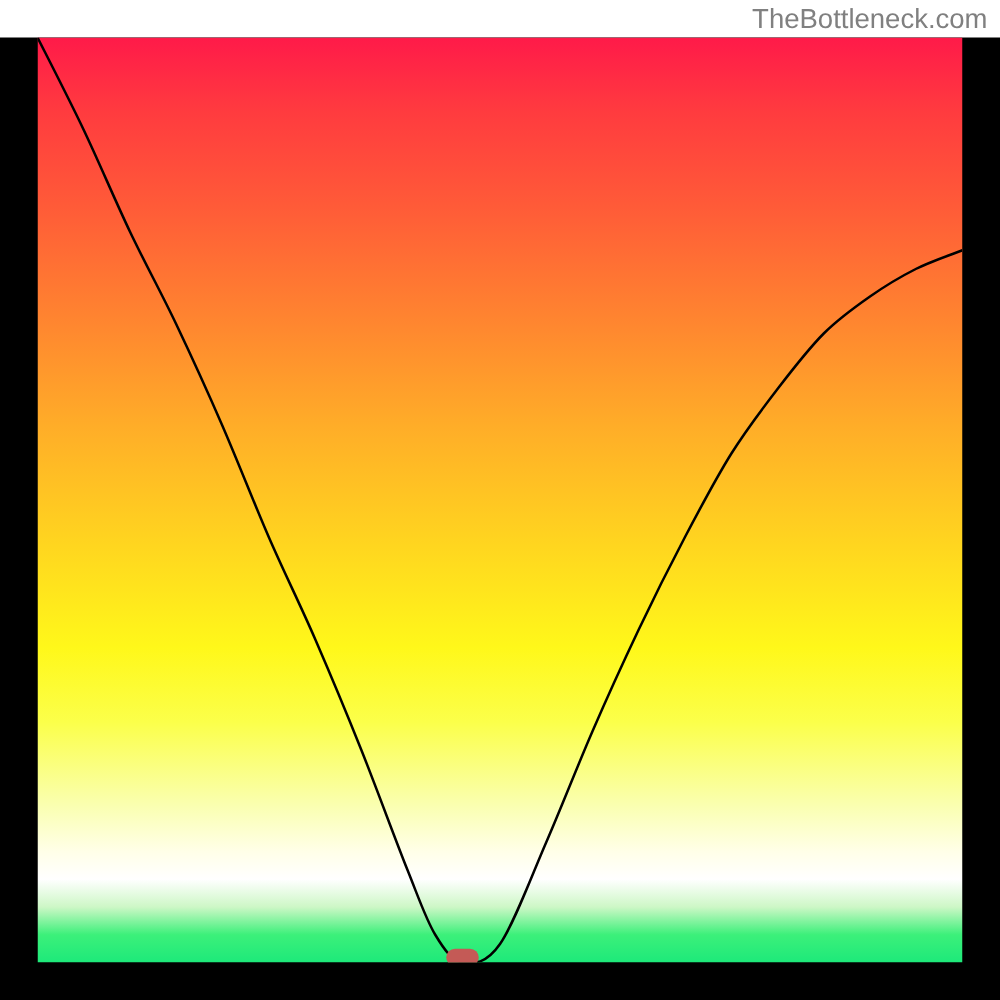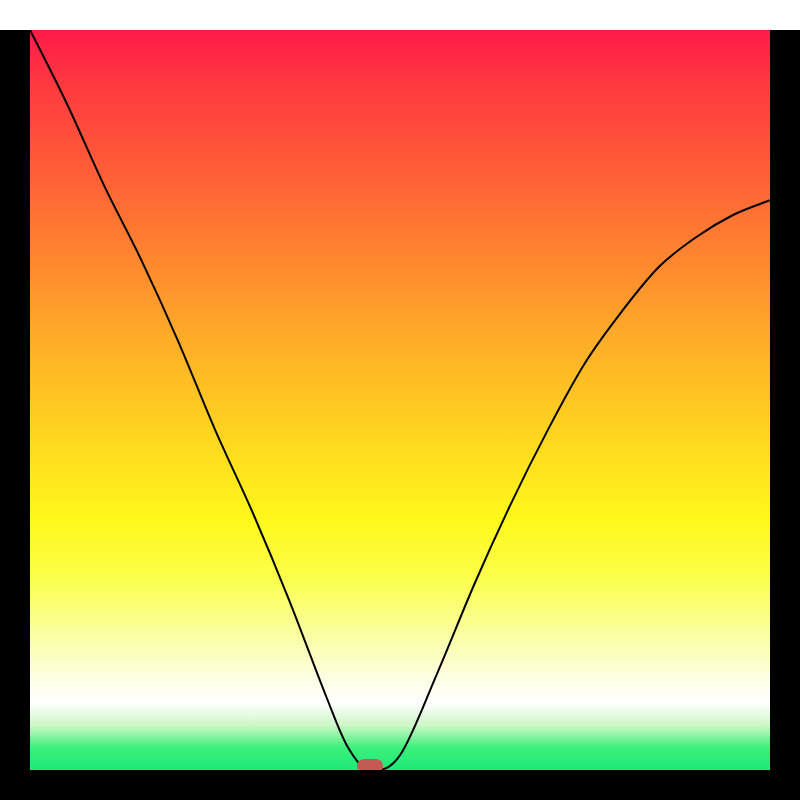--- a/index.html
+++ b/index.html
@@ -77,20 +77,21 @@
     border-radius: 7px;
     background: #c45a56;
     transform: translate(-50%, -50%);
   }
 </style>
 </head>
 <body>
 
 <div class="stage">
 
+  <div class="watermark">TheBottleneck.com</div>
 
   <div class="outer">
     <div class="plot" id="plot">
       <div class="gradient"></div>
       <svg class="curve" id="curve-svg" viewBox="0 0 740 740" preserveAspectRatio="none">
         <path id="curve-path" d="M 0.0 0.0 C 6.2 12.3, 24.7 48.1, 37.0 74.0 C 49.3 99.9, 61.7 129.5, 74.0 155.4 C 86.3 181.3, 98.7 203.5, 111.0 229.4 C 123.3 255.3, 135.7 282.4, 148.0 310.8 C 160.3 339.2, 172.7 371.2, 185.0 399.6 C 197.3 428.0, 209.7 452.6, 222.0 481.0 C 234.3 509.4, 246.7 539.0, 259.0 569.8 C 271.3 600.6, 286.1 641.3, 296.0 666.0 C 305.9 690.7, 310.8 705.5, 318.2 717.8 C 325.6 730.1, 331.8 738.8, 340.4 740.0 C 349.0 741.2, 358.9 741.2, 370.0 725.2 C 381.1 709.2, 394.7 672.2, 407.0 643.8 C 419.3 615.4, 431.7 583.4, 444.0 555.0 C 456.3 526.6, 468.7 499.5, 481.0 473.6 C 493.3 447.7, 505.7 423.0, 518.0 399.6 C 530.3 376.2, 542.7 352.7, 555.0 333.0 C 567.3 313.3, 579.7 297.2, 592.0 281.2 C 604.3 265.2, 616.7 249.1, 629.0 236.8 C 641.3 224.5, 653.7 215.8, 666.0 207.2 C 678.3 198.6, 690.7 191.2, 703.0 185.0 C 715.3 178.8, 733.8 172.7, 740.0 170.2"></path>
       </svg>
       <div class="marker" id="marker" style="left: 340.4px; top: 736px; background: rgb(196, 90, 86);"></div>
     </div>
   </div>

